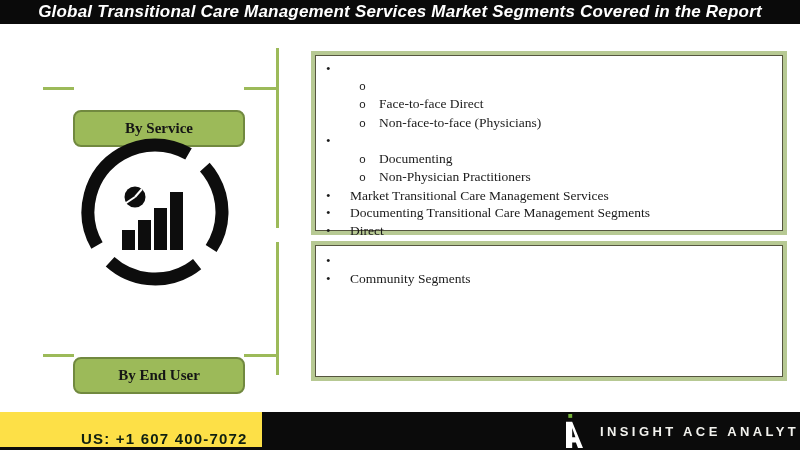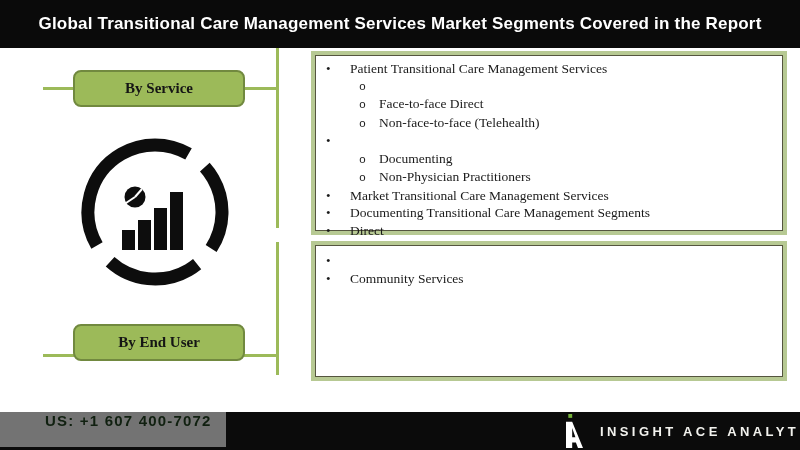--- a/index.html
+++ b/index.html
@@ -2,57 +2,57 @@
 <html><head>
 <meta charset="utf-8">
 <style>
   html,body{margin:0;padding:0;background:#ffffff;}
   .canvas{
     position:relative;width:800px;height:450px;overflow:hidden;
     background:#ffffff;font-family:"Liberation Sans",sans-serif;
   }
   
   .titlebar{
-    position:absolute;left:0;top:0;width:800px;height:48px;
-    background:#0a0a0a;display:flex;align-items:center;justify-content:center;
+    position:absolute;left:0;top:0;width:800px;height:24px;
+    background:#0a0a0a;display:flex;align-items:center;justify-content:center;font-style:italic;
   }
   .titlebar h1{
     margin:0;color:#ffffff;font-size:17px;font-weight:700;letter-spacing:.2px;
     font-family:"Liberation Sans",sans-serif;
   }
   
   .connector{position:absolute;background:#9cba59;}
   
   .seg-button{
     position:absolute;left:73px;width:172px;height:37px;
     background:#9cba59;border:2px solid #71893f;border-radius:8px;
     box-sizing:border-box;display:flex;align-items:center;justify-content:center;
-    font-family:"Liberation Serif",serif;font-weight:700;font-size:15px;color:#151515;
+    font-family:"Liberation Serif",serif;font-weight:700;font-size:15px;color:#151515;margin-top:40px;
   }
   
   .segment-box{
     position:absolute;left:315px;width:468px;background:#ffffff;
     border:1px solid #55553f;box-shadow:0 0 0 4px #b7c993;
     box-sizing:border-box;padding-top:4px;
     font-family:"Liberation Serif",serif;font-size:13.5px;color:#1a1a1a;
   }
   .li-row{display:flex;align-items:baseline;line-height:17.5px;}
   .li-row .marker{flex:0 0 auto;text-align:left;}
   .lvl1{padding-left:10px;}
   .lvl1 .marker{width:24px;font-size:13px;}
   .lvl2{padding-left:43px;}
   .lvl2 .marker{width:20px;font-family:"Liberation Mono",monospace;font-size:11.5px;}
   .li-text{white-space:nowrap;}
   
   .footer{
     position:absolute;left:0;top:412px;width:800px;height:38px;background:#0b0b0b;
   }
   .footer-green{
-    position:absolute;left:0;top:0;width:226px;height:35px;background:#737373;
-    display:flex;align-items:flex-start;
+    position:absolute;left:0;top:0;width:226px;height:35px;background:#fde047;
+    display:flex;align-items:flex-end;padding-left:36px;
   }
   .phone{
     margin-left:45px;font-size:15px;font-weight:700;letter-spacing:1.2px;
     color:#102010;font-family:"Liberation Sans",sans-serif;white-space:nowrap;
   }
   .logo-svg{position:absolute;left:566px;top:2px;}
   .brand{
     position:absolute;left:600px;top:0;height:38px;display:flex;align-items:center;
     color:#f2f2ee;font-size:13px;font-weight:700;letter-spacing:3.4px;white-space:nowrap;
     font-family:"Liberation Sans",sans-serif;
@@ -69,56 +69,55 @@
   </header>
 
   <div class="connector" style="left:43px;top:87px;width:31px;height:3px;"></div>
   <div class="connector" style="left:244px;top:87px;width:34px;height:3px;"></div>
   <div class="connector" style="left:276px;top:48px;width:3px;height:180px;"></div>
   <div class="connector" style="left:276px;top:242px;width:3px;height:133px;"></div>
   <div class="connector" style="left:43px;top:354px;width:31px;height:3px;"></div>
   <div class="connector" style="left:244px;top:354px;width:34px;height:3px;"></div>
 
   <div class="seg-button" style="top:70px;">By Service</div>
-  <div class="seg-button" style="top:324px;">By End User</div>
+  <div class="seg-button" style="top:317px;">By End User</div>
 
   <div class="icon-wrap">
     <svg width="150" height="150" viewBox="0 0 150 150">
       <circle cx="75" cy="75" r="67" fill="none" stroke="#0d0d0d" stroke-width="13" pathLength="360" stroke-dasharray="150 18 75 18 81 18" transform="rotate(150 75 75)"></circle>
 
       <circle cx="55" cy="60" r="10.5" fill="#0d0d0d"></circle>
       <line x1="55" y1="60" x2="62" y2="52" stroke="#ffffff" stroke-width="2"></line>
       <line x1="55" y1="60" x2="46" y2="66" stroke="#ffffff" stroke-width="2"></line>
 
       <rect x="42" y="93" width="13" height="20" fill="#0d0d0d"></rect>
       <rect x="58" y="83" width="13" height="30" fill="#0d0d0d"></rect>
       <rect x="74" y="71" width="13" height="42" fill="#0d0d0d"></rect>
       <rect x="90" y="55" width="13" height="58" fill="#0d0d0d"></rect>
     </svg>
   </div>
 
   <div class="segment-box" style="top:55px;height:176px;">
 
       <div class="li-row lvl1">
         <span class="marker">•</span>
-        <span class="li-text">Patient Transitional Care Management Services</span>
       </div>
 
       <div class="li-row lvl2">
         <span class="marker">o</span>
       </div>
 
       <div class="li-row lvl2">
         <span class="marker">o</span>
         <span class="li-text">Face-to-face Direct</span>
       </div>
 
       <div class="li-row lvl2">
         <span class="marker">o</span>
-        <span class="li-text">Non-face-to-face (Telehealth)</span>
+        <span class="li-text">Non-face-to-face (Physicians)</span>
       </div>
 
       <div class="li-row lvl1">
         <span class="marker">•</span>
       </div>
 
       <div class="li-row lvl2">
         <span class="marker">o</span>
         <span class="li-text">Documenting</span>
       </div>
@@ -145,21 +144,21 @@
     </div>
 
   <div class="segment-box" style="top:245px;height:132px;padding-top:6px;">
 
       <div class="li-row lvl1">
         <span class="marker">•</span>
       </div>
 
       <div class="li-row lvl1">
         <span class="marker">•</span>
-        <span class="li-text">Community Services</span>
+        <span class="li-text">Community Segments</span>
       </div>
     </div>
 
   <footer class="footer">
     <div class="footer-green">
       <span class="phone">US: +1 607 400-7072</span>
     </div>
     <svg class="logo-svg" width="17" height="34" viewBox="0 0 22 44">
       <rect x="3" y="0" width="5" height="5" fill="#76b23a"></rect>
       <path fill="#ffffff" fill-rule="evenodd" d="M0 10 H8 L22 44 H15.5 L12.8 37 H8 V44 H0 Z M8 18 L12.2 30 H8 Z"></path>

